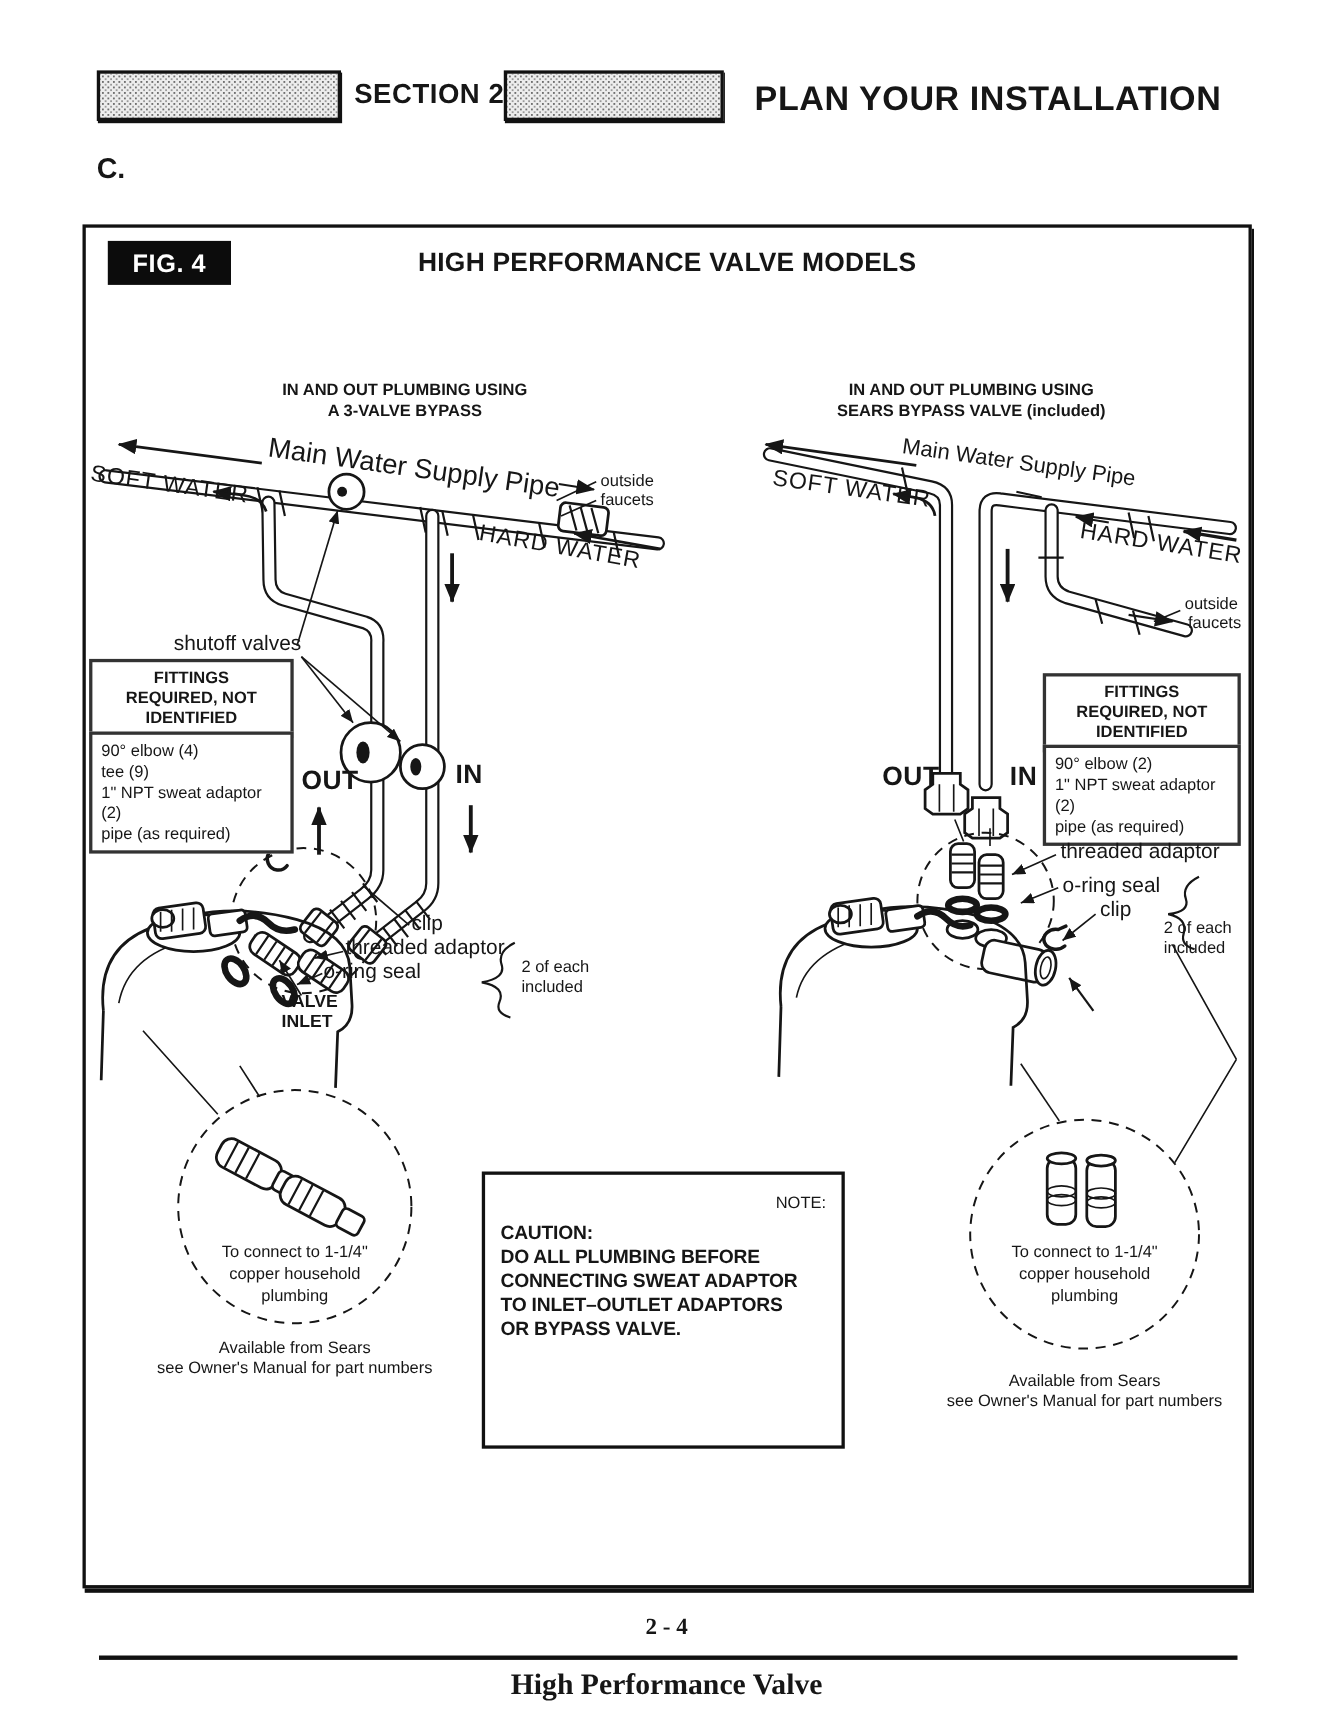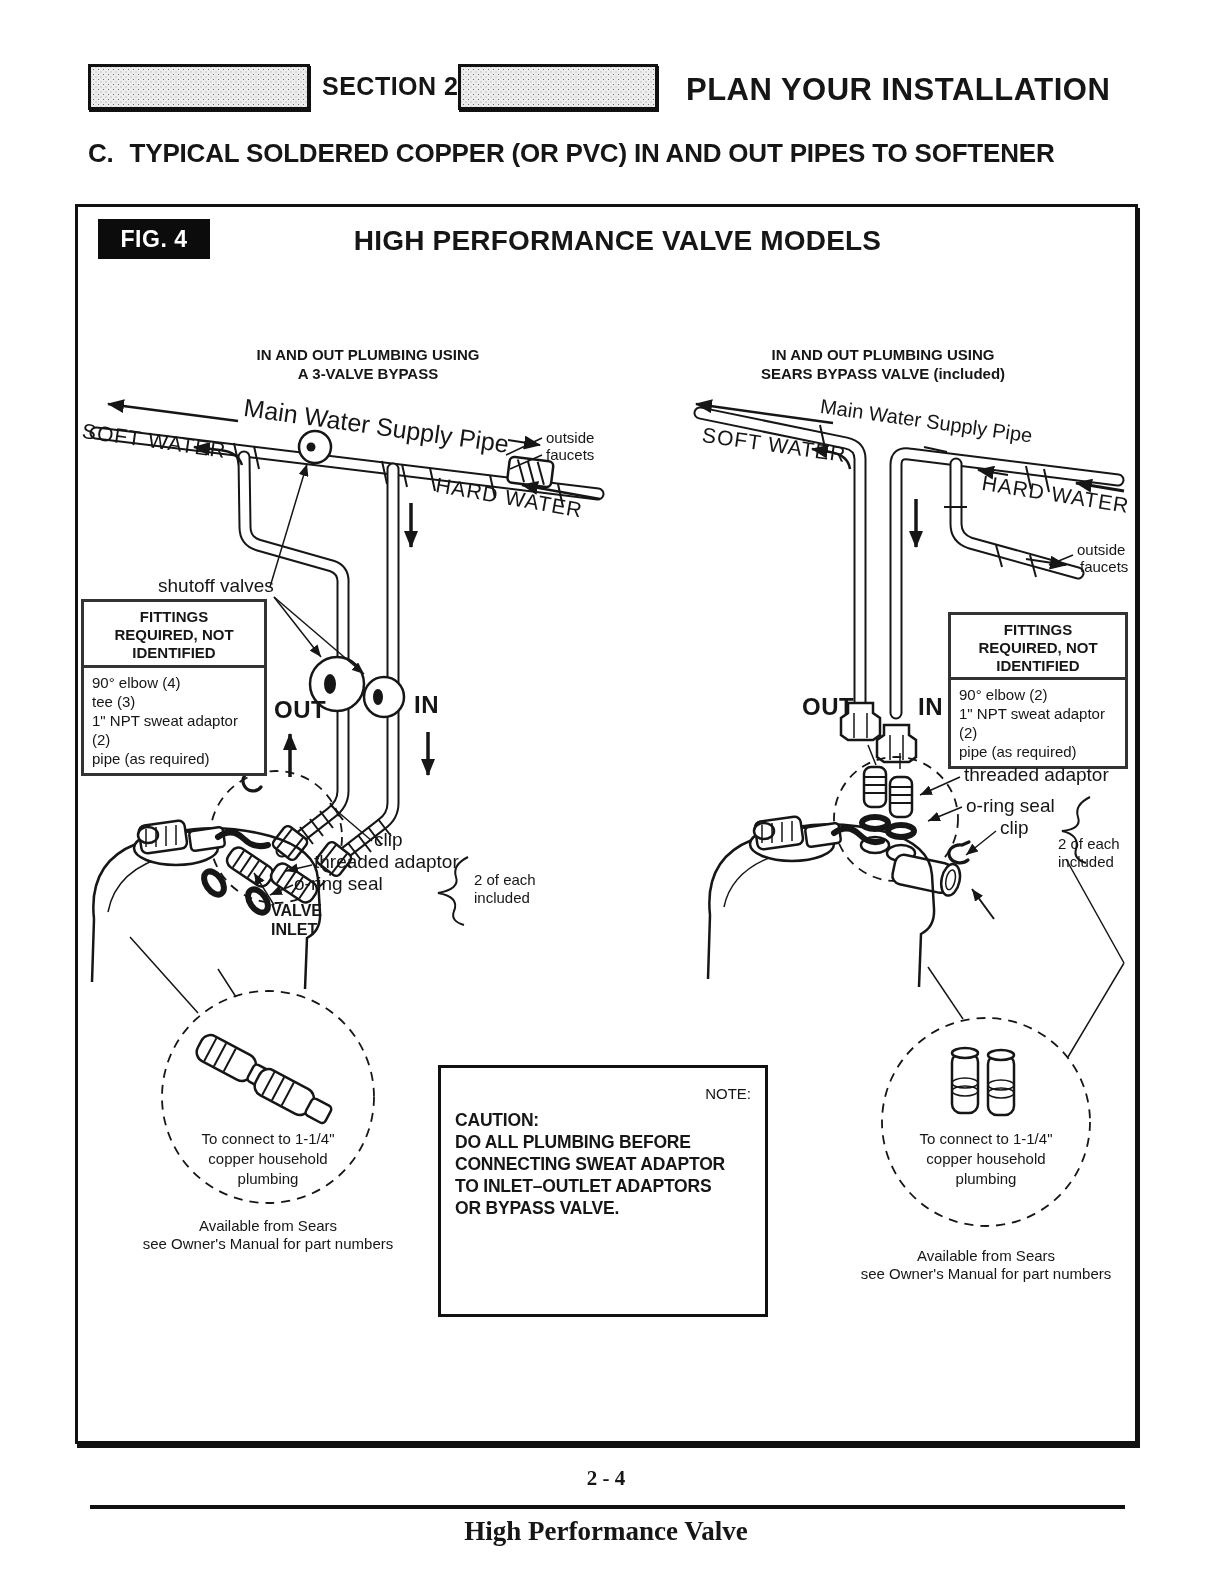--- a/index.html
+++ b/index.html
@@ -22,21 +22,21 @@
   
   .figure {
     position:absolute; left:75px; top:204px; width:1063px; height:1240px;
     border:3px solid #111; box-shadow:2px 4px 0 #111; background:#fff;
   }
   .figtag {
     position:absolute; left:20px; top:12px; width:112px; height:40px; background:#0c0c0c;
     color:#fff; font-weight:bold; font-size:23px; display:flex; align-items:center; justify-content:center;
     letter-spacing:0.5px;
   }
-  .figtitle { position:absolute; left:11px; top:18px; width:100%; text-align:center; font-weight:bold; font-size:28px; letter-spacing:0.2px; }
+  .figtitle { position:absolute; left:0; top:18px; width:100%; text-align:center; font-weight:bold; font-size:24px; letter-spacing:0.2px; }
   .figure svg { position:absolute; left:0; top:0; }
   
   .lbl { position:absolute; white-space:nowrap; }
   .cap { font-weight:bold; font-size:15px; line-height:19px; text-align:center; }
   .big { font-size:21px; letter-spacing:1px; }
   .rot8 { transform:rotate(8deg); transform-origin:left top; }
   .rot9 { transform:rotate(9deg); transform-origin:left top; }
   .rot10 { transform:rotate(10deg); transform-origin:left top; }
   .s15 { font-size:15px; line-height:18px; }
   .s19 { font-size:19px; }
@@ -74,21 +74,20 @@
 
 <div class="page">
 
   <div class="hbar" style="left:88px; top:64px; width:222px;"></div>
   <div class="section-label" style="left:322px; top:72px;">SECTION 2</div>
   <div class="hbar" style="left:458px; top:64px; width:200px;"></div>
   <div class="plan-title" style="left:686px; top:72px;">PLAN YOUR INSTALLATION</div>
 
   <div class="heading">
     <span>C.</span>
-    <span>TYPICAL SOLDERED COPPER (OR PVC) IN AND OUT PIPES TO SOFTENER</span>
   </div>
 
   <div class="figure">
 
     <svg width="1057" height="1234" viewBox="0 0 1057 1234">
       <defs>
         <marker id="mA" markerUnits="userSpaceOnUse" markerWidth="18" markerHeight="14" refX="16" refY="7" orient="auto">
             <path d="M0,0 L17,7 L0,14 Z" fill="#161616"></path>
           </marker>
         <marker id="mS" markerUnits="userSpaceOnUse" markerWidth="13" markerHeight="10" refX="12" refY="5" orient="auto">
@@ -314,32 +313,32 @@
     <div class="fitbox" style="left:3px; top:392px; width:186px;">
       <div class="tt">
         <div>FITTINGS</div>
         <div>REQUIRED, NOT</div>
         <div>IDENTIFIED</div>
       </div>
     </div>
     <div class="fitbox" style="left:3px; top:458px; width:186px;">
       <div class="it">
         <div>90° elbow (4)</div>
-        <div>tee (3)</div>
+        <div>tee (9)</div>
         <div>1" NPT sweat adaptor (2)</div>
         <div>pipe (as required)</div>
       </div>
     </div>
 
     <div class="lbl outin" style="left:196px; top:489px;">OUT</div>
     <div class="lbl outin" style="left:336px; top:484px;">IN</div>
     <div class="lbl s19" style="left:296px; top:622px;">clip</div>
     <div class="lbl s19" style="left:236px; top:644px;">threaded adaptor</div>
     <div class="lbl s19" style="left:216px; top:666px;">o-ring seal</div>
-    <div class="lbl bold16" style="left:178px; top:694px;margin-left:15px;">
+    <div class="lbl bold16" style="left:178px; top:694px;">
       <div>VALVE</div>
       <div>INLET</div>
     </div>
     <div class="lbl s15" style="left:396px; top:664px;">
       <div>2 of each</div>
       <div>included</div>
     </div>
     <div class="lbl s15 ctr" style="left:88px; top:922px; width:204px; line-height:20px;">
       <div>To connect to 1-1/4"</div>
       <div>copper household</div>

